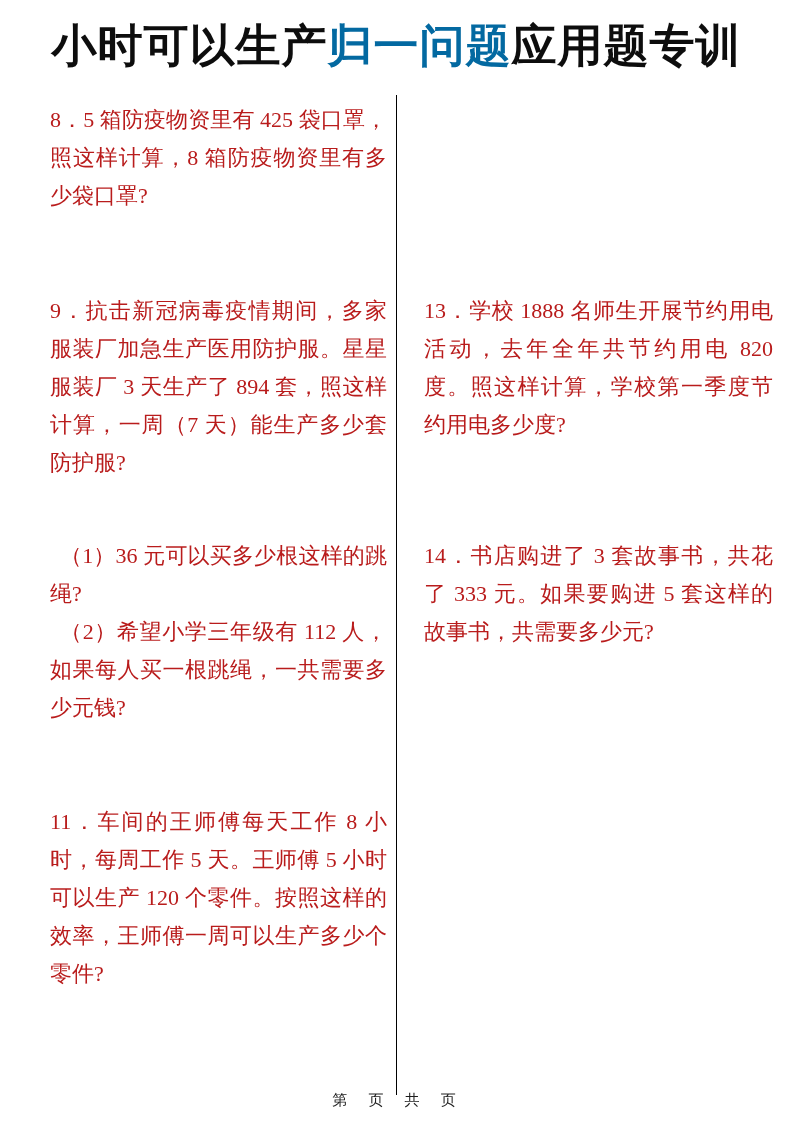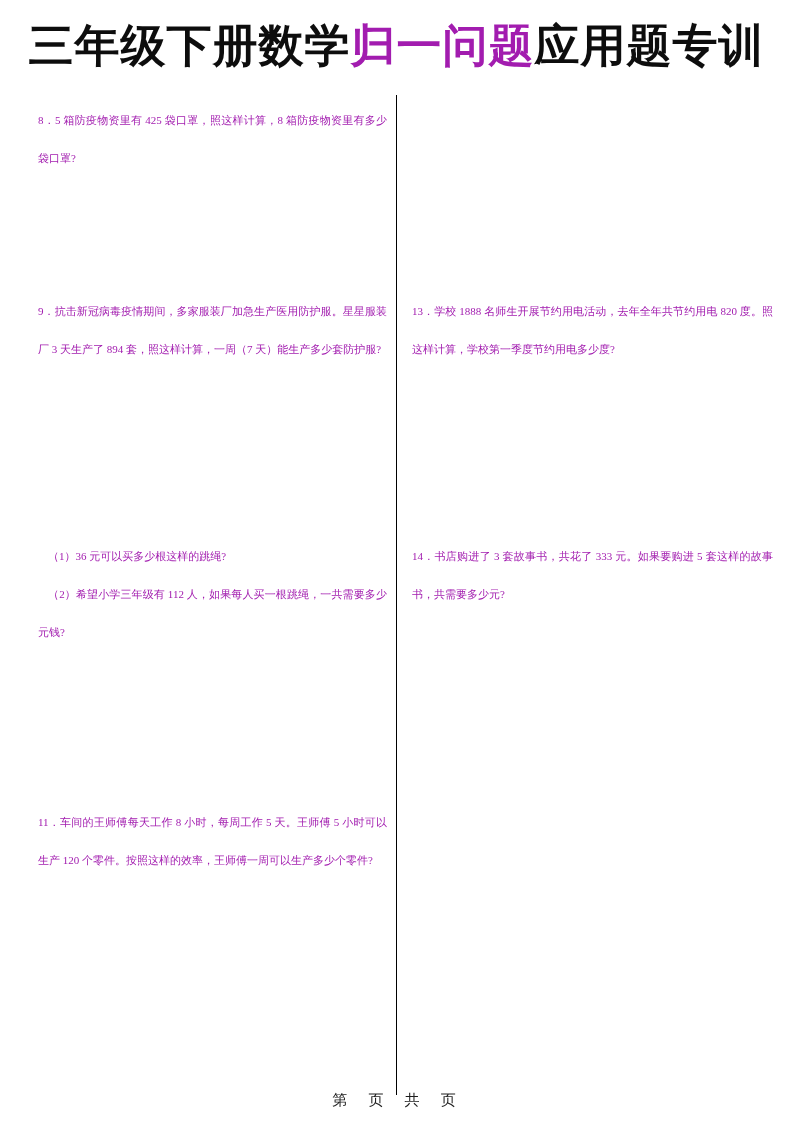--- a/index.html
+++ b/index.html
@@ -20,40 +20,41 @@
     left: 0;
     right: 0;
     text-align: center;
     font-size: 45px;
     font-weight: bold;
     letter-spacing: 1px;
     color: #0d0d0d;
     white-space: nowrap;
     font-family: "Liberation Serif", "DejaVu Serif", serif;
   }
-  .title .accent { color: #a21caf; }
+  .title .accent { color: #0369a1; }
   
   .divider {
     position: absolute;
     left: 396px;
     top: 95px;
     width: 1px;
     height: 1000px;
     background: #000000;
   }
   
   .problem {
     position: absolute;
     color: #1c1c1c;
   }
   .problem p {
-    font-size: 11px;
+    font-size: 22px;
     line-height: 38px;
     text-align: justify;
-    color: #a21caf;
+    color: #b91c1c;
+    margin-left: 12px;
   }
   .problem p.sub { text-indent: 10px; }
   .col-left  { left: 38px;  width: 349px; }
   .col-right { left: 412px; width: 361px; }
   .row-1 { top: 101px; }
   .row-2 { top: 292px; }
   .row-3 { top: 537px; }
   .row-4 { top: 803px; }
   
   .footer {
@@ -68,21 +69,21 @@
     color: #1c1c1c;
     font-family: "Liberation Sans", "DejaVu Sans", sans-serif;
   }
 </style>
 </head>
 <body>
 
 <div class="page">
 
   <div class="title">
-    <span>三年级下册数学</span><span class="accent">归一问题</span><span>应用题专训</span>
+    <span>小时可以生产</span><span class="accent">归一问题</span><span>应用题专训</span>
   </div>
 
   <div class="divider"></div>
 
   <div class="problem col-left row-1">
     <p>8．5 箱防疫物资里有 425 袋口罩，照这样计算，8 箱防疫物资里有多少袋口罩?</p>
   </div>
 
   <div class="problem col-left row-2">
     <p>9．抗击新冠病毒疫情期间，多家服装厂加急生产医用防护服。星星服装厂 3 天生产了 894 套，照这样计算，一周（7 天）能生产多少套防护服?</p>

